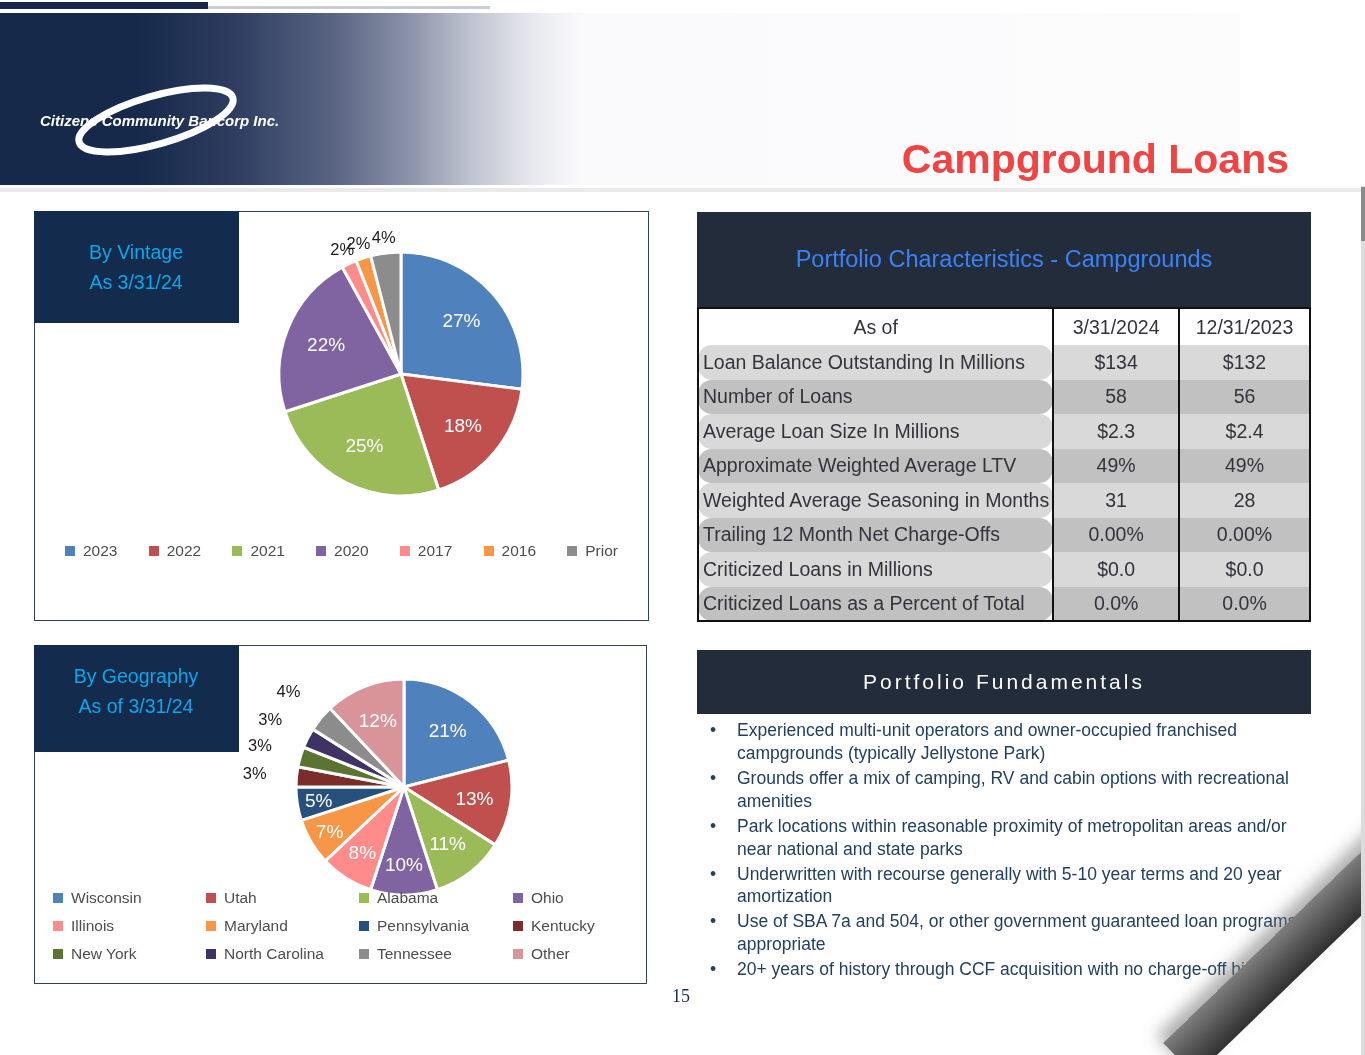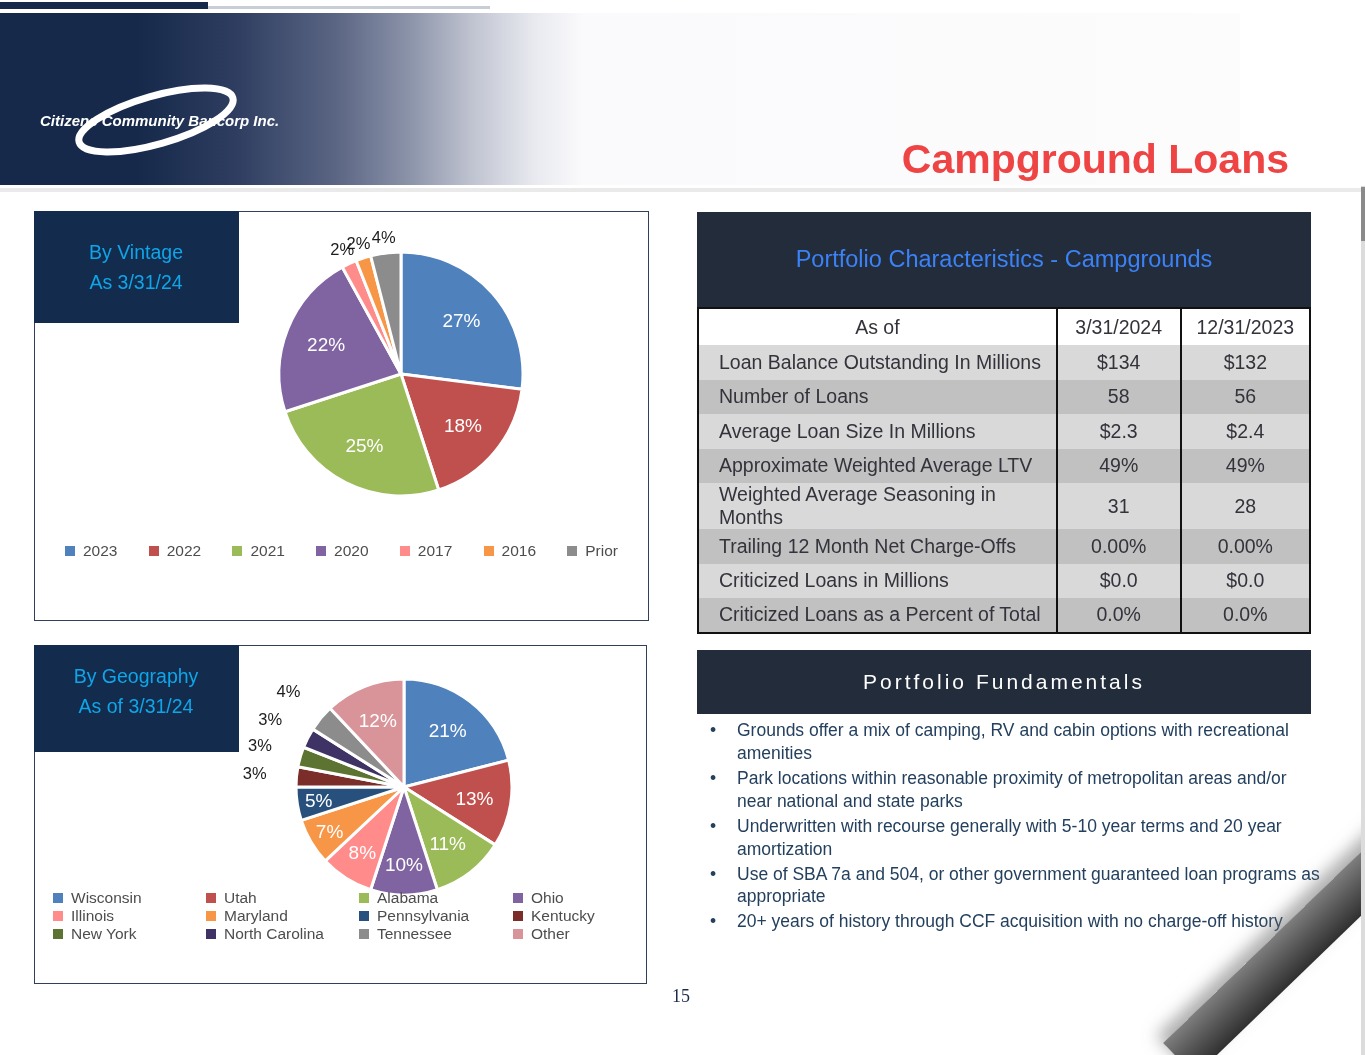--- a/index.html
+++ b/index.html
@@ -29,32 +29,32 @@
   .panel-head.g .ln{display:block;line-height:30px;}
   .panel-head.g .ln:first-child{margin-top:16px;}
   .pie-svg{position:absolute;pointer-events:none;}
   #pie-vintage{left:206px;top:2px;width:320px;height:320px;}
   #pie-geography{left:189px;top:-29px;width:360px;height:340px;}
   .pie-svg text{font-family:"Liberation Sans",sans-serif;}
   
   .legend-row{position:absolute;left:0;top:330px;width:100%;display:flex;
         justify-content:space-between;padding:0 30px;box-sizing:border-box;}
   .legend-grid{position:absolute;left:0;top:243px;width:100%;display:grid;
-        grid-template-columns:153px 153px 154px 1fr;padding-left:18px;
+        grid-template-columns:153px 153px 154px 1fr;row-gap:10px;padding-left:18px;
         box-sizing:border-box;}
   .legend-item{display:flex;align-items:center;font-size:15.5px;color:#4D4D4D;white-space:nowrap;}
   .legend-item .mk{width:10px;height:10px;margin-right:8px;flex:0 0 auto;}
   
   .tbl-head{position:absolute;left:697px;top:212px;width:614px;height:95px;background:#222C3B;
         color:#3b82f6;display:flex;align-items:center;justify-content:center;font-size:23.5px;}
   .char-table{position:absolute;left:697px;top:307px;width:614px;border-collapse:collapse;
         border:2.5px solid #111;}
   .char-table td,.char-table th{font-weight:normal;font-size:19.5px;color:#33333B;padding:0;}
   .char-table .c1{width:357px;text-align:center;}
-  .char-table td.c1{text-align:left;padding-left:20px;}
+  .char-table td.c1{text-align:left;padding-left:4px;border-radius:14px;}
   .char-table .c2{width:125px;text-align:center;border-left:2.5px solid #111;}
   .char-table .c3{width:130px;text-align:center;border-left:2.5px solid #111;}
   .char-table tr{height:34.5px;}
   .char-table tr.hdr{height:37px;background:#fff;}
   .char-table tr.odd{background:#D9D9D9;}
   .char-table tr.even{background:#C1C1C1;}
   
   .fund-head{position:absolute;left:697px;top:650px;width:614px;height:64px;background:#222C3B;
         color:#fff;display:flex;align-items:center;justify-content:center;
         font-size:21px;letter-spacing:3px;}
@@ -272,20 +272,21 @@
         </div>
         <div class="legend-item">
           <span class="mk" style="background: rgb(217, 148, 154);"></span>
           <span>Other</span>
         </div>
       </div>
   </div>
 
   <div class="fund-head">Portfolio Fundamentals</div>
   <ul class="fund-list" id="fund-list">
+      <li>Experienced multi-unit operators and owner-occupied franchised campgrounds (typically Jellystone Park)</li>
       <li>Grounds offer a mix of camping, RV and cabin options with recreational amenities</li>
       <li>Park locations within reasonable proximity of metropolitan areas and/or near national and state parks</li>
       <li>Underwritten with recourse generally with 5-10 year terms and 20 year amortization</li>
       <li>Use of SBA 7a and 504, or other government guaranteed loan programs as appropriate</li>
       <li>20+ years of history through CCF acquisition with no charge-off history</li>
     </ul>
 
   <div class="page-num">15</div>
 
   <div class="corner-ribbon"></div>

